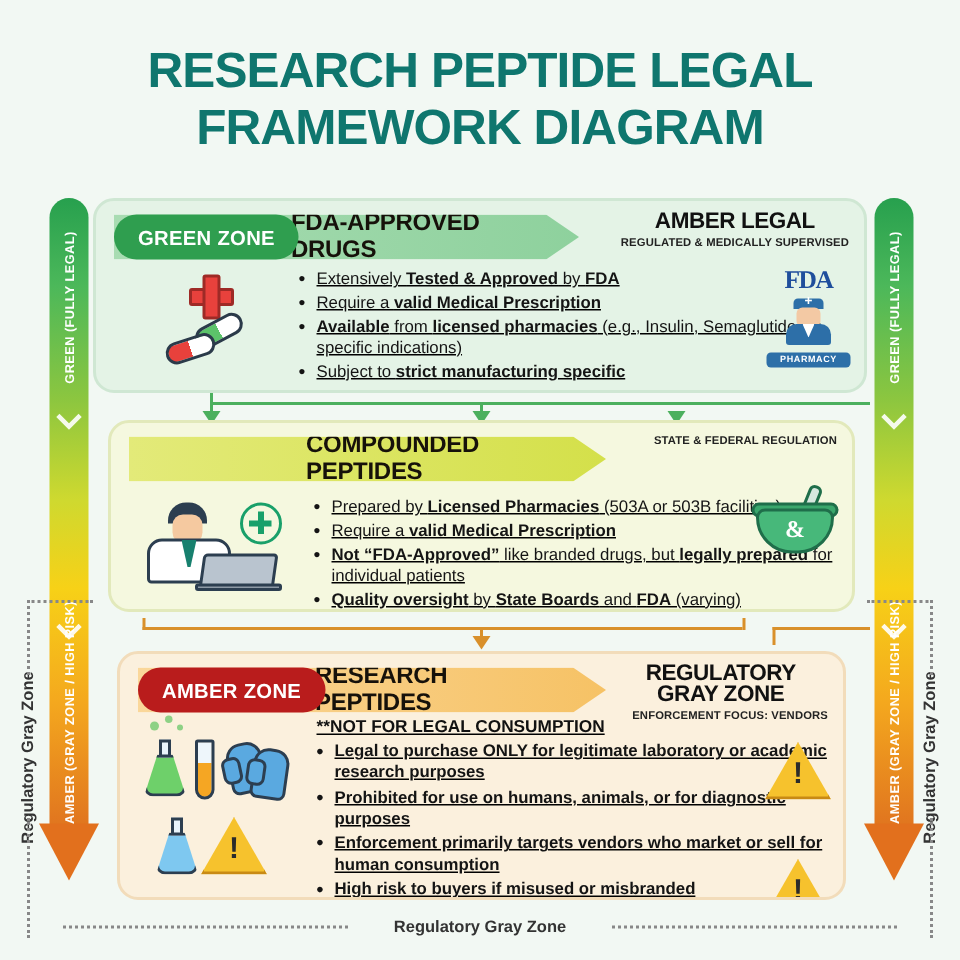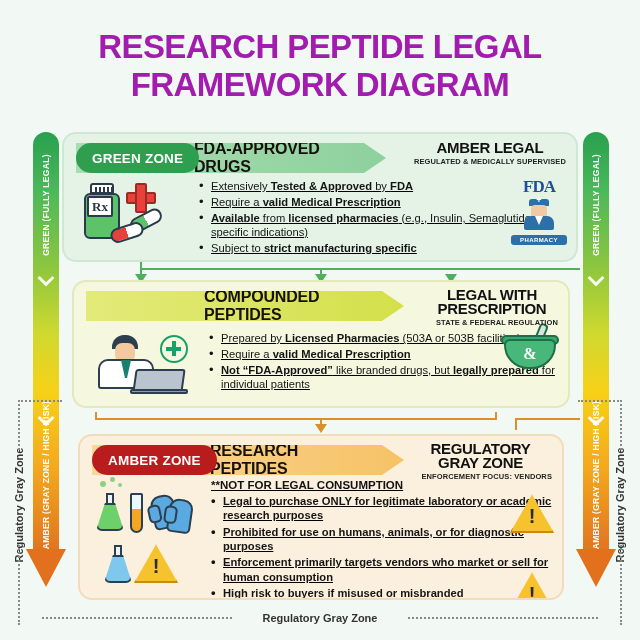--- a/index.html
+++ b/index.html
@@ -10,21 +10,21 @@
     position:relative;
     overflow:hidden;
   }
 
   
   .title-wrap {
     position:absolute; top:28px; left:0; width:640px;
     text-align:center;
   }
   .title-line {
-    font-size:33px; font-weight:bold; color:#a21caf; letter-spacing:-0.6px;
+    font-size:33px; font-weight:bold; color:#0f766e; letter-spacing:-0.6px;
     line-height:1.15;
   }
 
   
   .side-arrow {
     position:absolute; top:132px; width:26px; height:455px;
   }
   .side-arrow.left { left:33px; }
   .side-arrow.right { left:583px; }
   .bar {
@@ -382,27 +382,20 @@
   <div class="banner">
     <div class="chev-band g-band">FDA-APPROVED DRUGS</div>
     <div class="pill g-pill">GREEN ZONE</div>
     <div class="status">
       <div class="s1">AMBER LEGAL</div>
       <div class="s2">REGULATED &amp; MEDICALLY SUPERVISED</div>
     </div>
   </div>
   <div class="body-row">
     <div class="icons-col">
-      <div class="ic bottle">
-        <div class="bottle-body"></div>
-        <div class="bottle-cap">
-            <i></i>
-          </div>
-        <div class="bottle-lbl">Rx</div>
-      </div>
       <div class="ic cross">
           <i class="h"></i>
           <i class="v"></i>
         </div>
       <div class="cap1"></div>
       <div class="cap2"></div>
     </div>
     <div class="bullets">
       <ul class="bl">
         <li>Extensively <b>Tested &amp; Approved</b> by <b>FDA</b></li>
@@ -429,41 +422,41 @@
 <div class="conn arrow-down-g" style="left:135px;top:274px;"></div>
 <div class="conn conn-line-v" style="left:320px;top:268px;height:8px;"></div>
 <div class="conn arrow-down-g" style="left:315px;top:274px;"></div>
 <div class="conn conn-line-h" style="left:450px;top:268px;width:130px;"></div>
 <div class="conn arrow-down-g" style="left:445px;top:274px;"></div>
 
 <div class="card card-middle">
   <div class="banner">
     <div class="chev-band m-band">COMPOUNDED PEPTIDES</div>
     <div class="status">
-      <div class="s1" style="line-height:0.95;max-width:112px;">LEGAL WITH PRESCRIPTION</div>
       <div class="s2">STATE &amp; FEDERAL REGULATION</div>
     </div>
   </div>
   <div class="body-row" style="padding-top:10px;">
     <div class="icons-col">
       <div class="ic doc">
         <div class="d-hair"></div>
           <div class="d-face"></div>
           <div class="d-coat"></div>
         <div class="d-tie"></div>
           <div class="d-lap"></div>
           <div class="d-lapbase"></div>
         <div class="d-plus"></div>
       </div>
     </div>
     <div class="bullets">
       <ul class="bl">
         <li>Prepared by <b>Licensed Pharmacies</b> (503A or 503B facilities)</li>
         <li>Require a <b>valid Medical Prescription</b></li>
         <li><b>Not “FDA-Approved”</b> like branded drugs, but <b>legally prepared</b> for individual patients</li>
+        <li><b>Quality oversight</b> by <b>State Boards</b> and <b>FDA</b> (varying)</li>
       </ul>
     </div>
     <div class="mortar">
       <div class="m-pestle"></div>
       <div class="m-rim"></div>
       <div class="m-bowl">&amp;</div>
     </div>
   </div>
 </div>
 

